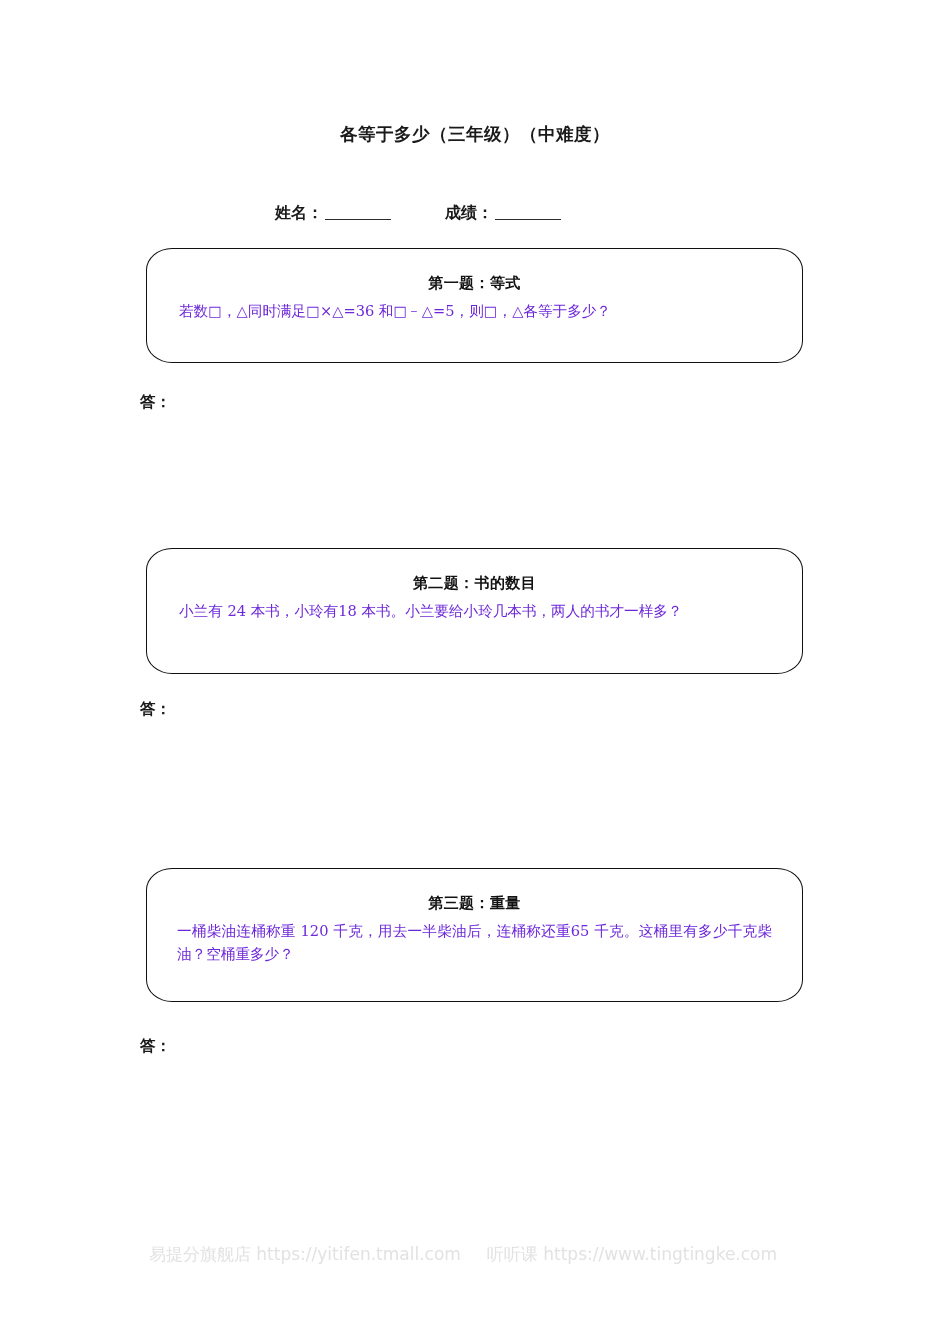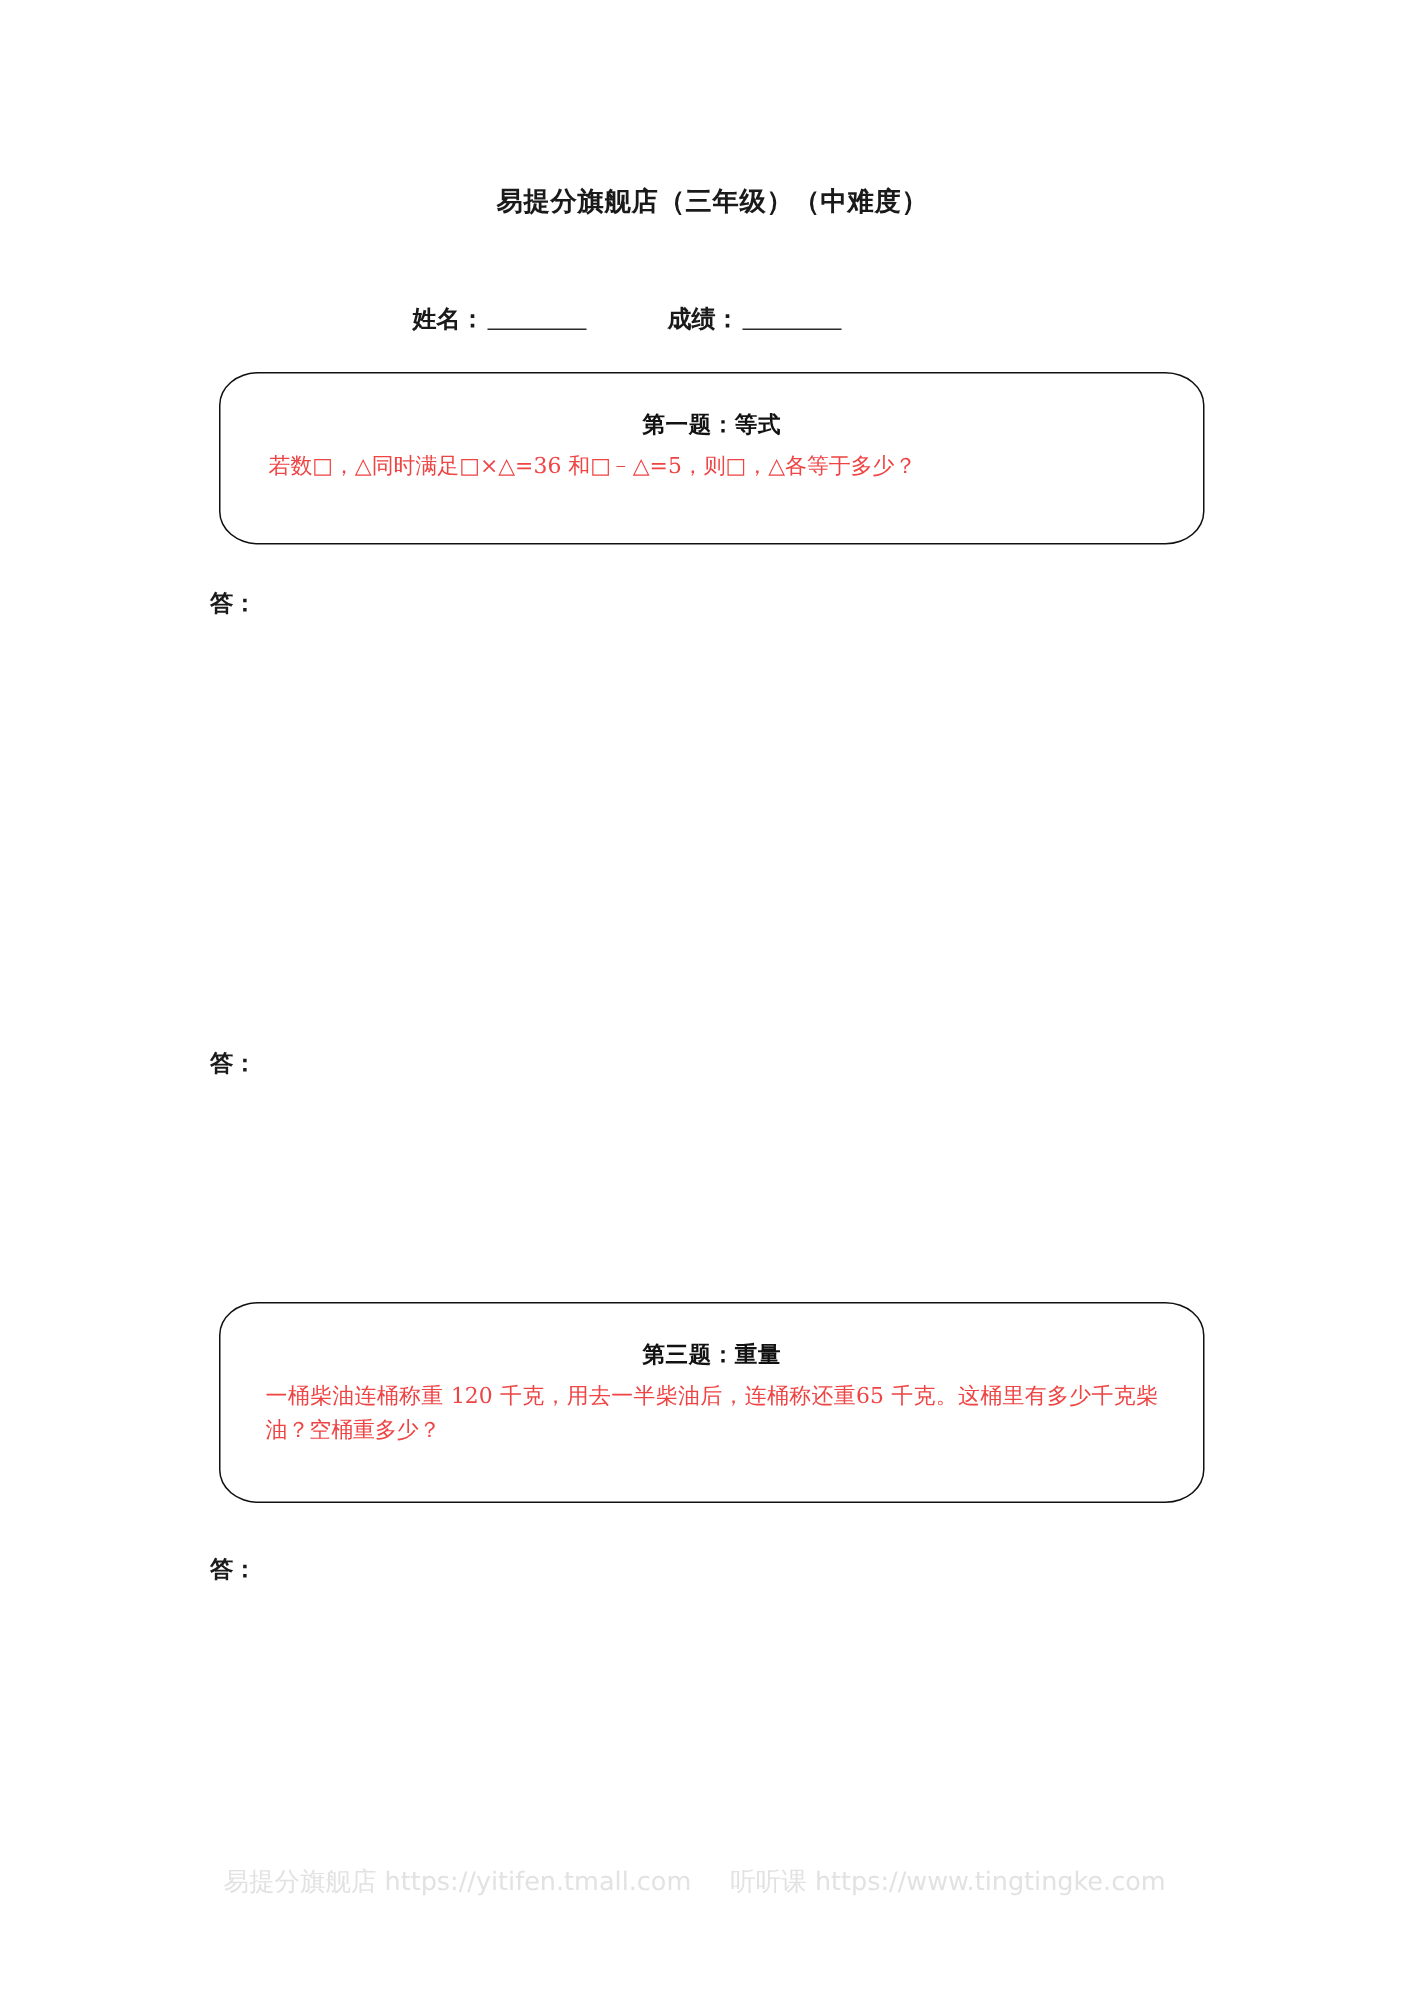--- a/index.html
+++ b/index.html
@@ -85,21 +85,21 @@
     font-size: 15px;
     color: #121212;
     margin-top: 25px;
     font-family: "DejaVu Serif", "Liberation Serif", serif;
     letter-spacing: 0.4px;
   }
 
   .q-body {
     font-size: 14.6px;
     line-height: 1.55;
-    color: #ef4444;
+    color: #6d28d9;
     margin: 7px 30px 0 32px;
     text-align: justify;
     font-family: "DejaVu Serif", "Liberation Serif", serif;
   }
   .qbox-3 .q-body { margin-left: 30px; }
 
   
   .answer-line {
     position: absolute;
     left: 140px;
@@ -124,32 +124,36 @@
     font-family: "DejaVu Sans", "Liberation Sans", sans-serif;
     white-space: nowrap;
   }
   .footer .sp { display: inline-block; width: 26px; }
 </style>
 </head>
 <body>
 
 <div class="page">
 
-  <div class="doc-title">易提分旗舰店（三年级）（中难度）</div>
+  <div class="doc-title">各等于多少（三年级）（中难度）</div>
 
   <div class="id-line">
     <span class="field-label">姓名：</span><span class="blank"></span><span class="gap"></span><span class="field-label">成绩：</span><span class="blank"></span>
   </div>
 
   <div class="qbox qbox-1">
     <div class="q-heading">第一题：等式</div>
     <div class="q-body">若数□，△同时满足□×△=36 和□﹣△=5，则□，△各等于多少？</div>
   </div>
   <div class="answer-line answer-1">答：</div>
 
+  <div class="qbox qbox-2">
+    <div class="q-heading">第二题：书的数目</div>
+    <div class="q-body">小兰有 24 本书，小玲有18 本书。小兰要给小玲几本书，两人的书才一样多？</div>
+  </div>
   <div class="answer-line answer-2">答：</div>
 
   <div class="qbox qbox-3">
     <div class="q-heading">第三题：重量</div>
     <div class="q-body">一桶柴油连桶称重 120 千克，用去一半柴油后，连桶称还重65 千克。这桶里有多少千克柴油？空桶重多少？</div>
   </div>
   <div class="answer-line answer-3">答：</div>
 
   <div class="footer">
     <span>易提分旗舰店</span>

